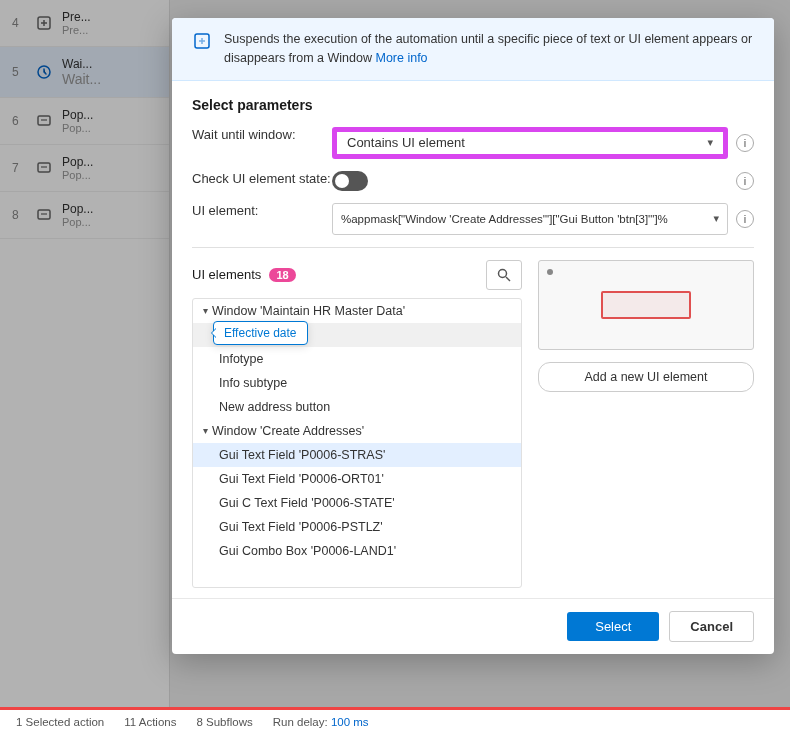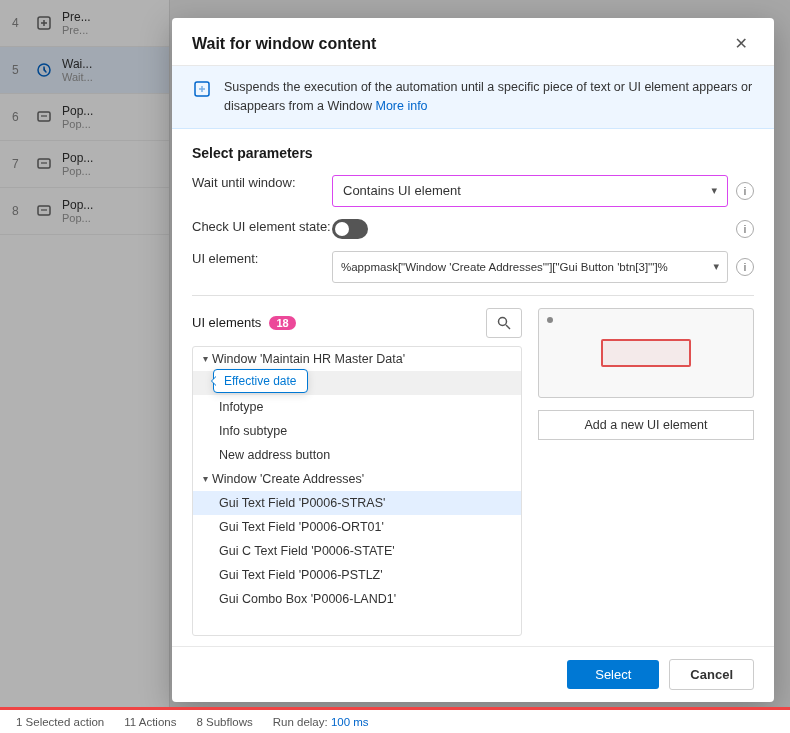--- a/index.html
+++ b/index.html
@@ -141,21 +141,21 @@
     }
     .form-control {
       flex: 1;
       display: flex;
       align-items: center;
       gap: 8px;
     }
     .select-box {
       flex: 1;
       height: 32px;
-      border: 1px solid #d946ef;
+      border: 5px solid #d946ef;
       border-radius: 3px;
       padding: 0 10px;
       font-size: 13px;
       background: #fff;
       cursor: pointer;
       display: flex;
       align-items: center;
       justify-content: space-between;
     }
     .select-box-text { color: #333; }
@@ -351,21 +351,21 @@
       top: 8px;
       left: 8px;
       width: 6px; height: 6px;
       background: #888;
       border-radius: 50%;
     }
 
     .add-ui-btn {
       border: 1.5px solid #ccc;
       background: #fff;
-      border-radius: 0;
+      border-radius: 12px;
       padding: 7px 28px;
       font-size: 12.5px;
       color: #333;
       cursor: pointer;
       text-align: center;
       display: flex; align-items: center; justify-content: center;
       gap: 6px;
     }
 
     
@@ -436,21 +436,21 @@
   <div class="bg-list-item selected">
     <span class="row-num">5</span>
     <span class="item-icon">
       <svg width="16" height="16" viewBox="0 0 16 16">
           <circle cx="8" cy="8" r="6" fill="none" stroke="#0066cc" stroke-width="1.5"></circle>
           <path d="M8 5v3l2 2" stroke="#0066cc" stroke-width="1.5" stroke-linecap="round"></path>
         </svg>
     </span>
     <div>
       <div class="item-text">Wai...</div>
-      <div class="item-text" style="color:#999;font-size:11px">Wait...</div>
+      <div class="item-text" style="color:#999;font-size:14px">Wait...</div>
     </div>
   </div>
   <div class="bg-list-item">
     <span class="row-num">6</span>
     <span class="item-icon">
       <svg width="16" height="16" viewBox="0 0 16 16">
           <rect x="2" y="3" width="12" height="9" rx="1.5" fill="none" stroke="#666" stroke-width="1.5"></rect>
           <path d="M5 7h6" stroke="#666" stroke-width="1.2"></path>
         </svg>
     </span>
@@ -484,24 +484,20 @@
       <div class="item-text">Pop...</div>
       <div class="item-text" style="color:#999;font-size:11px">Pop...</div>
     </div>
   </div>
 </div>
 
 <div class="modal-overlay"></div>
 
 <div class="modal">
 
-  <div class="modal-header">
-    <span class="modal-header-title">Wait for window content</span>
-    <button class="close-btn">✕</button>
-  </div>
 
   <div class="info-banner">
     <span class="info-banner-icon">
       <svg width="20" height="20" viewBox="0 0 20 20">
           <rect x="3" y="3" width="14" height="14" rx="2" fill="none" stroke="#0066cc" stroke-width="1.5"></rect>
           <path d="M7 10h6M10 7v6" stroke="#0066cc" stroke-width="1.5" opacity="0.5"></path>
           <circle cx="10" cy="10" r="5" fill="none" stroke="#0066cc" stroke-width="0"></circle>
         </svg>
     </span>
     <div class="info-banner-text">

